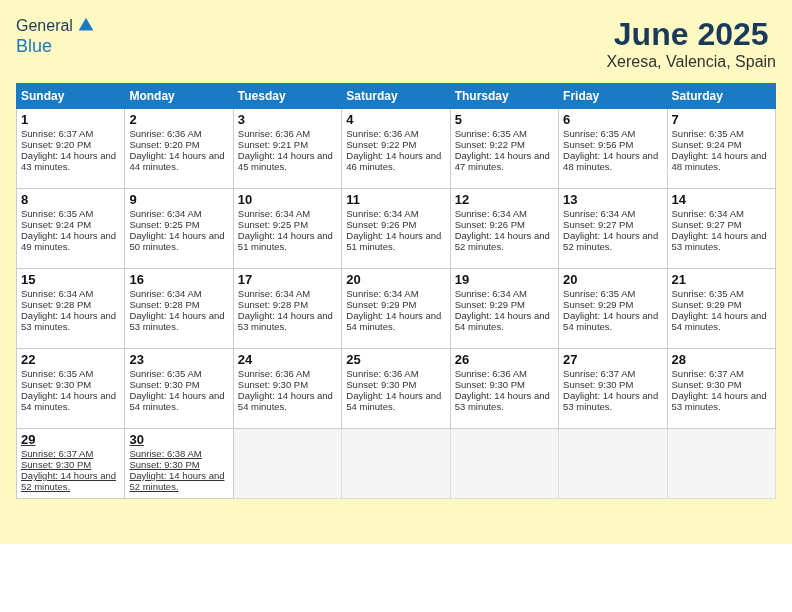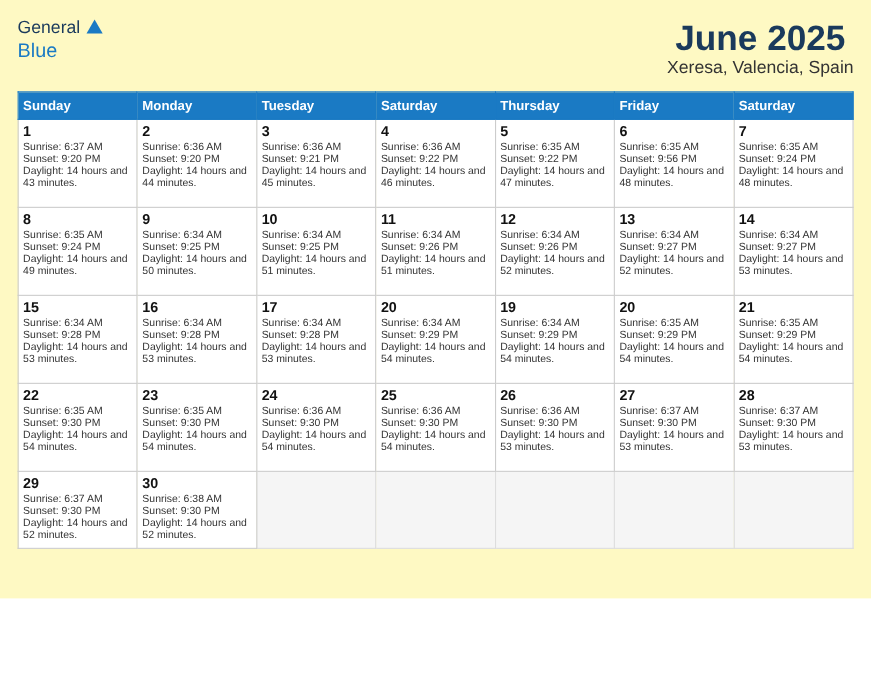--- a/index.html
+++ b/index.html
@@ -65,20 +65,21 @@
       vertical-align: top;
       border: 1px solid #ccc;
       padding: 3px 4px;
       font-size: 9.5px;
       color: #333;
       height: 80px;
       background: #fff;
     }
     .calendar tr:last-child td {
       height: 70px;
+      text-decoration: underline;
     }
     .day-num {
       font-size: 13px;
       font-weight: bold;
       color: #111;
       display: block;
       margin-bottom: 1px;
     }
     .cell-empty {
       background: #f5f5f5 !important;

